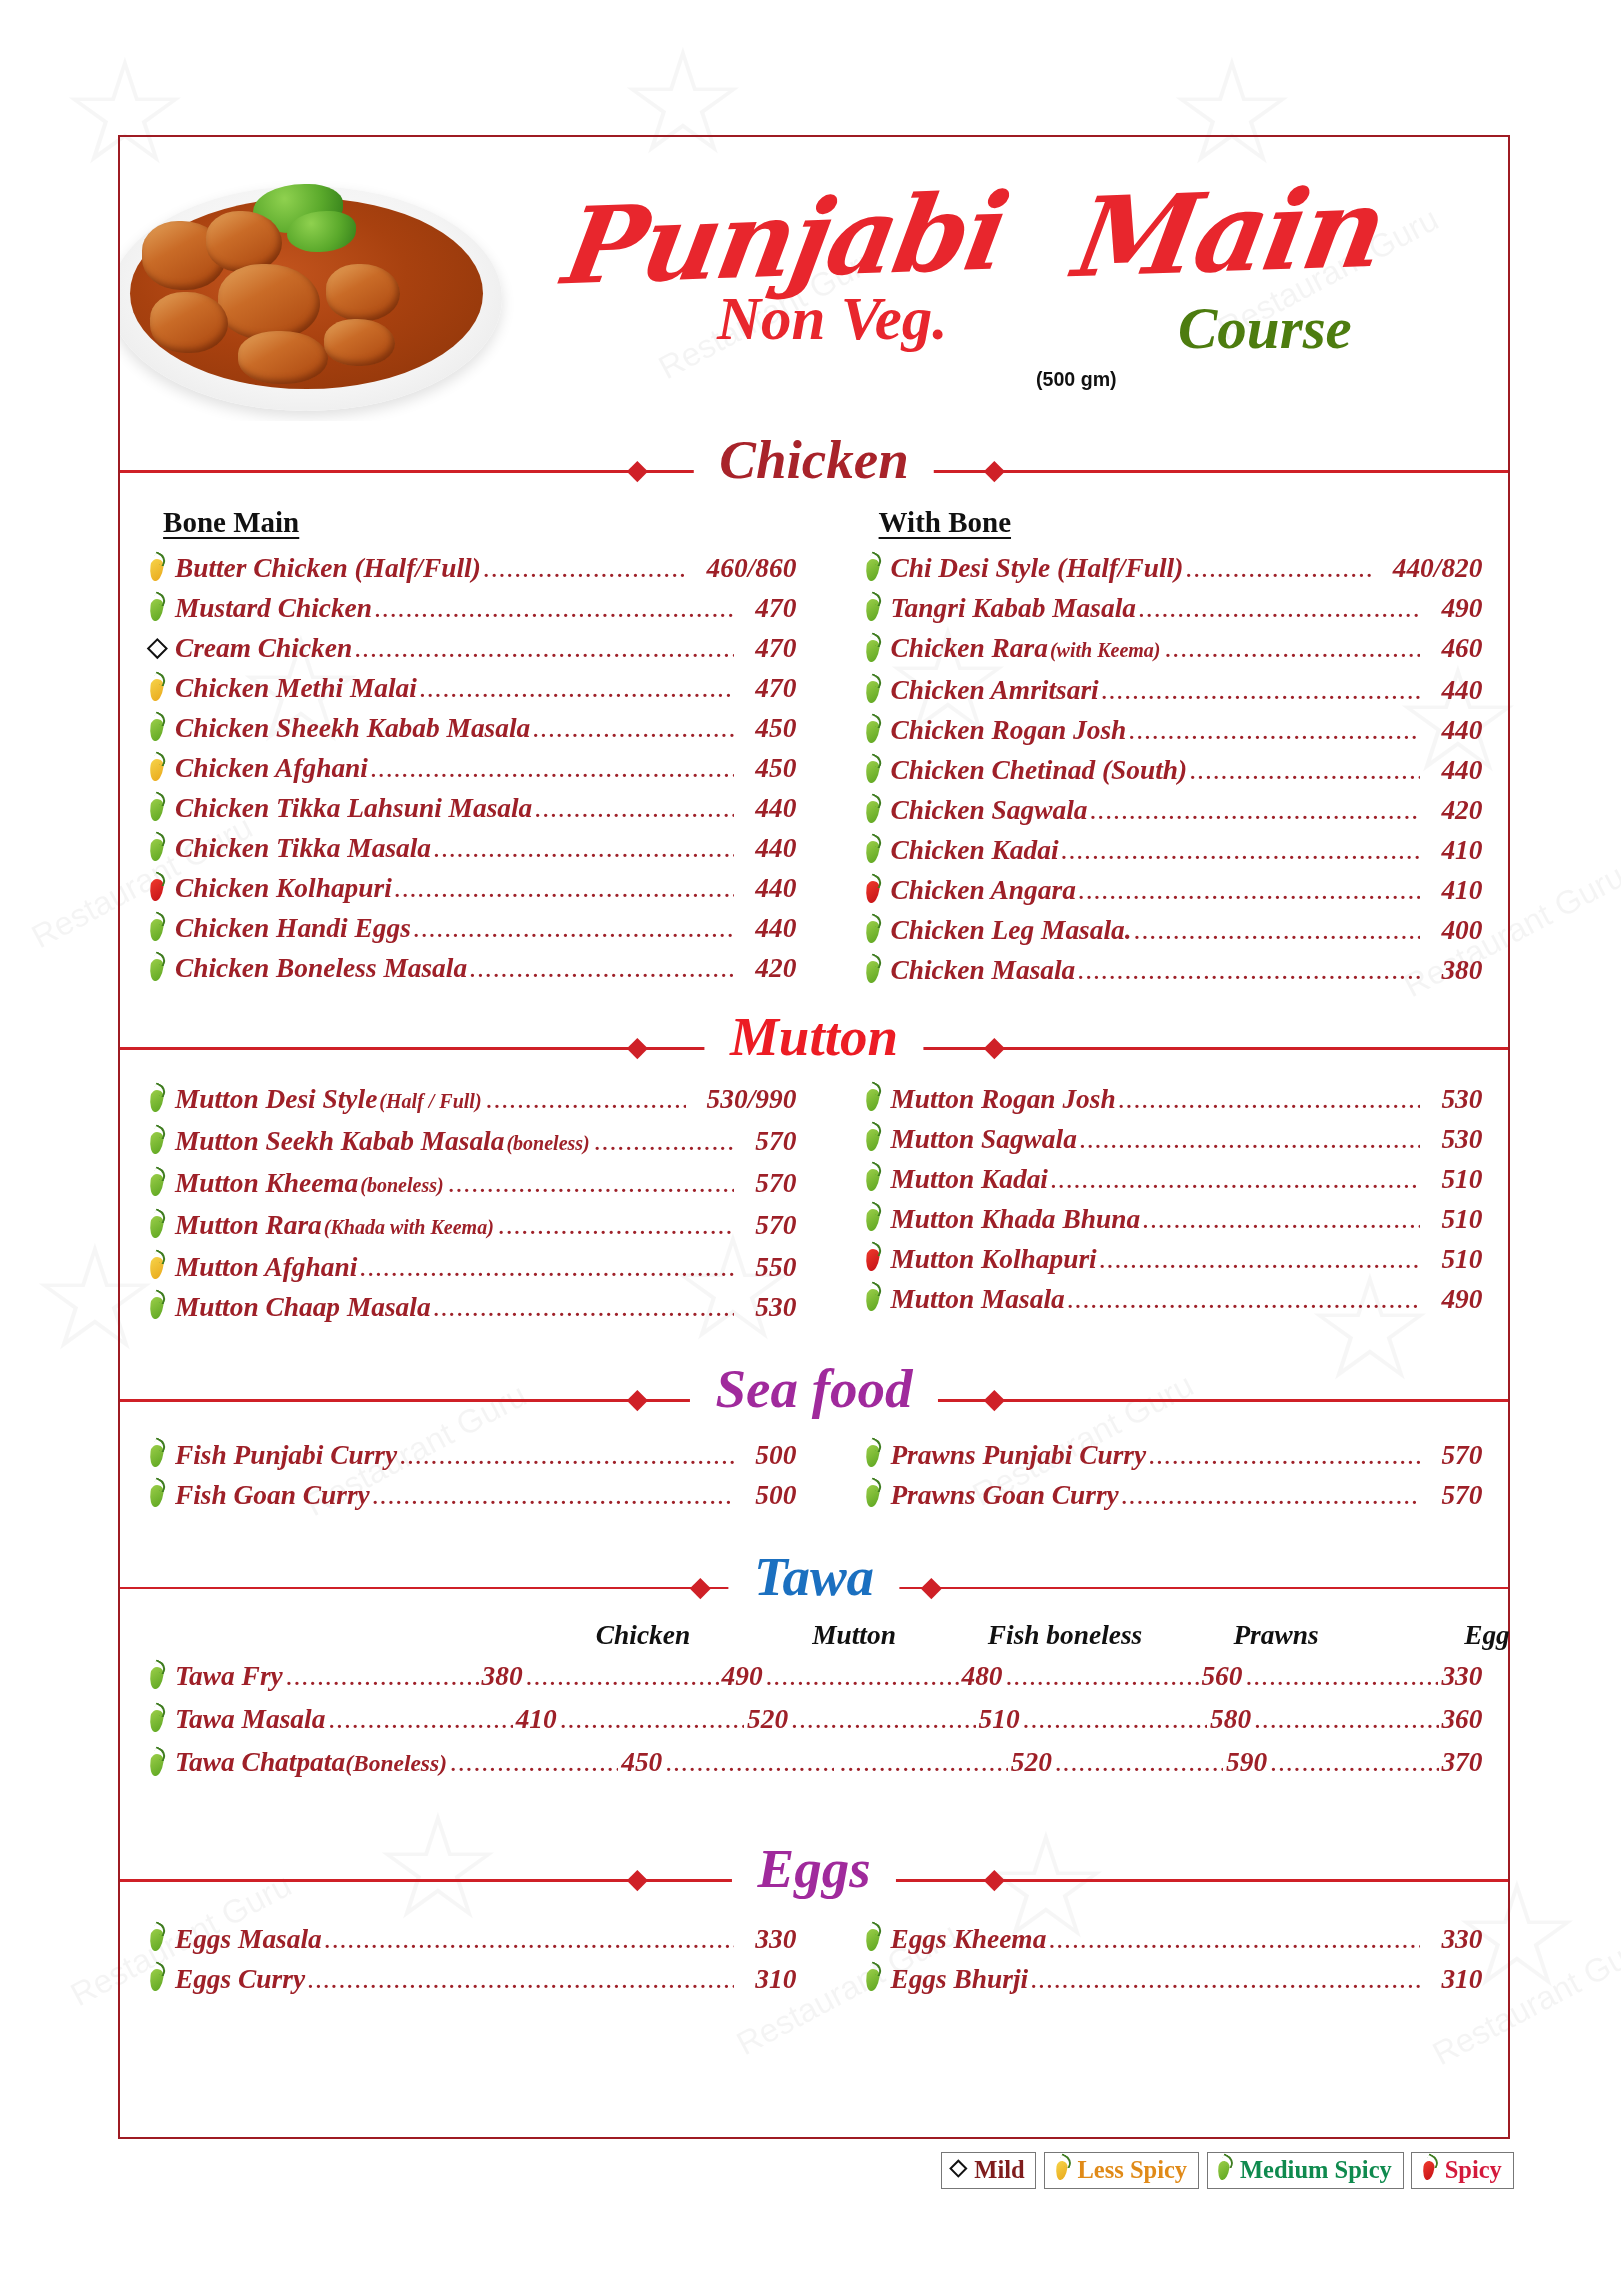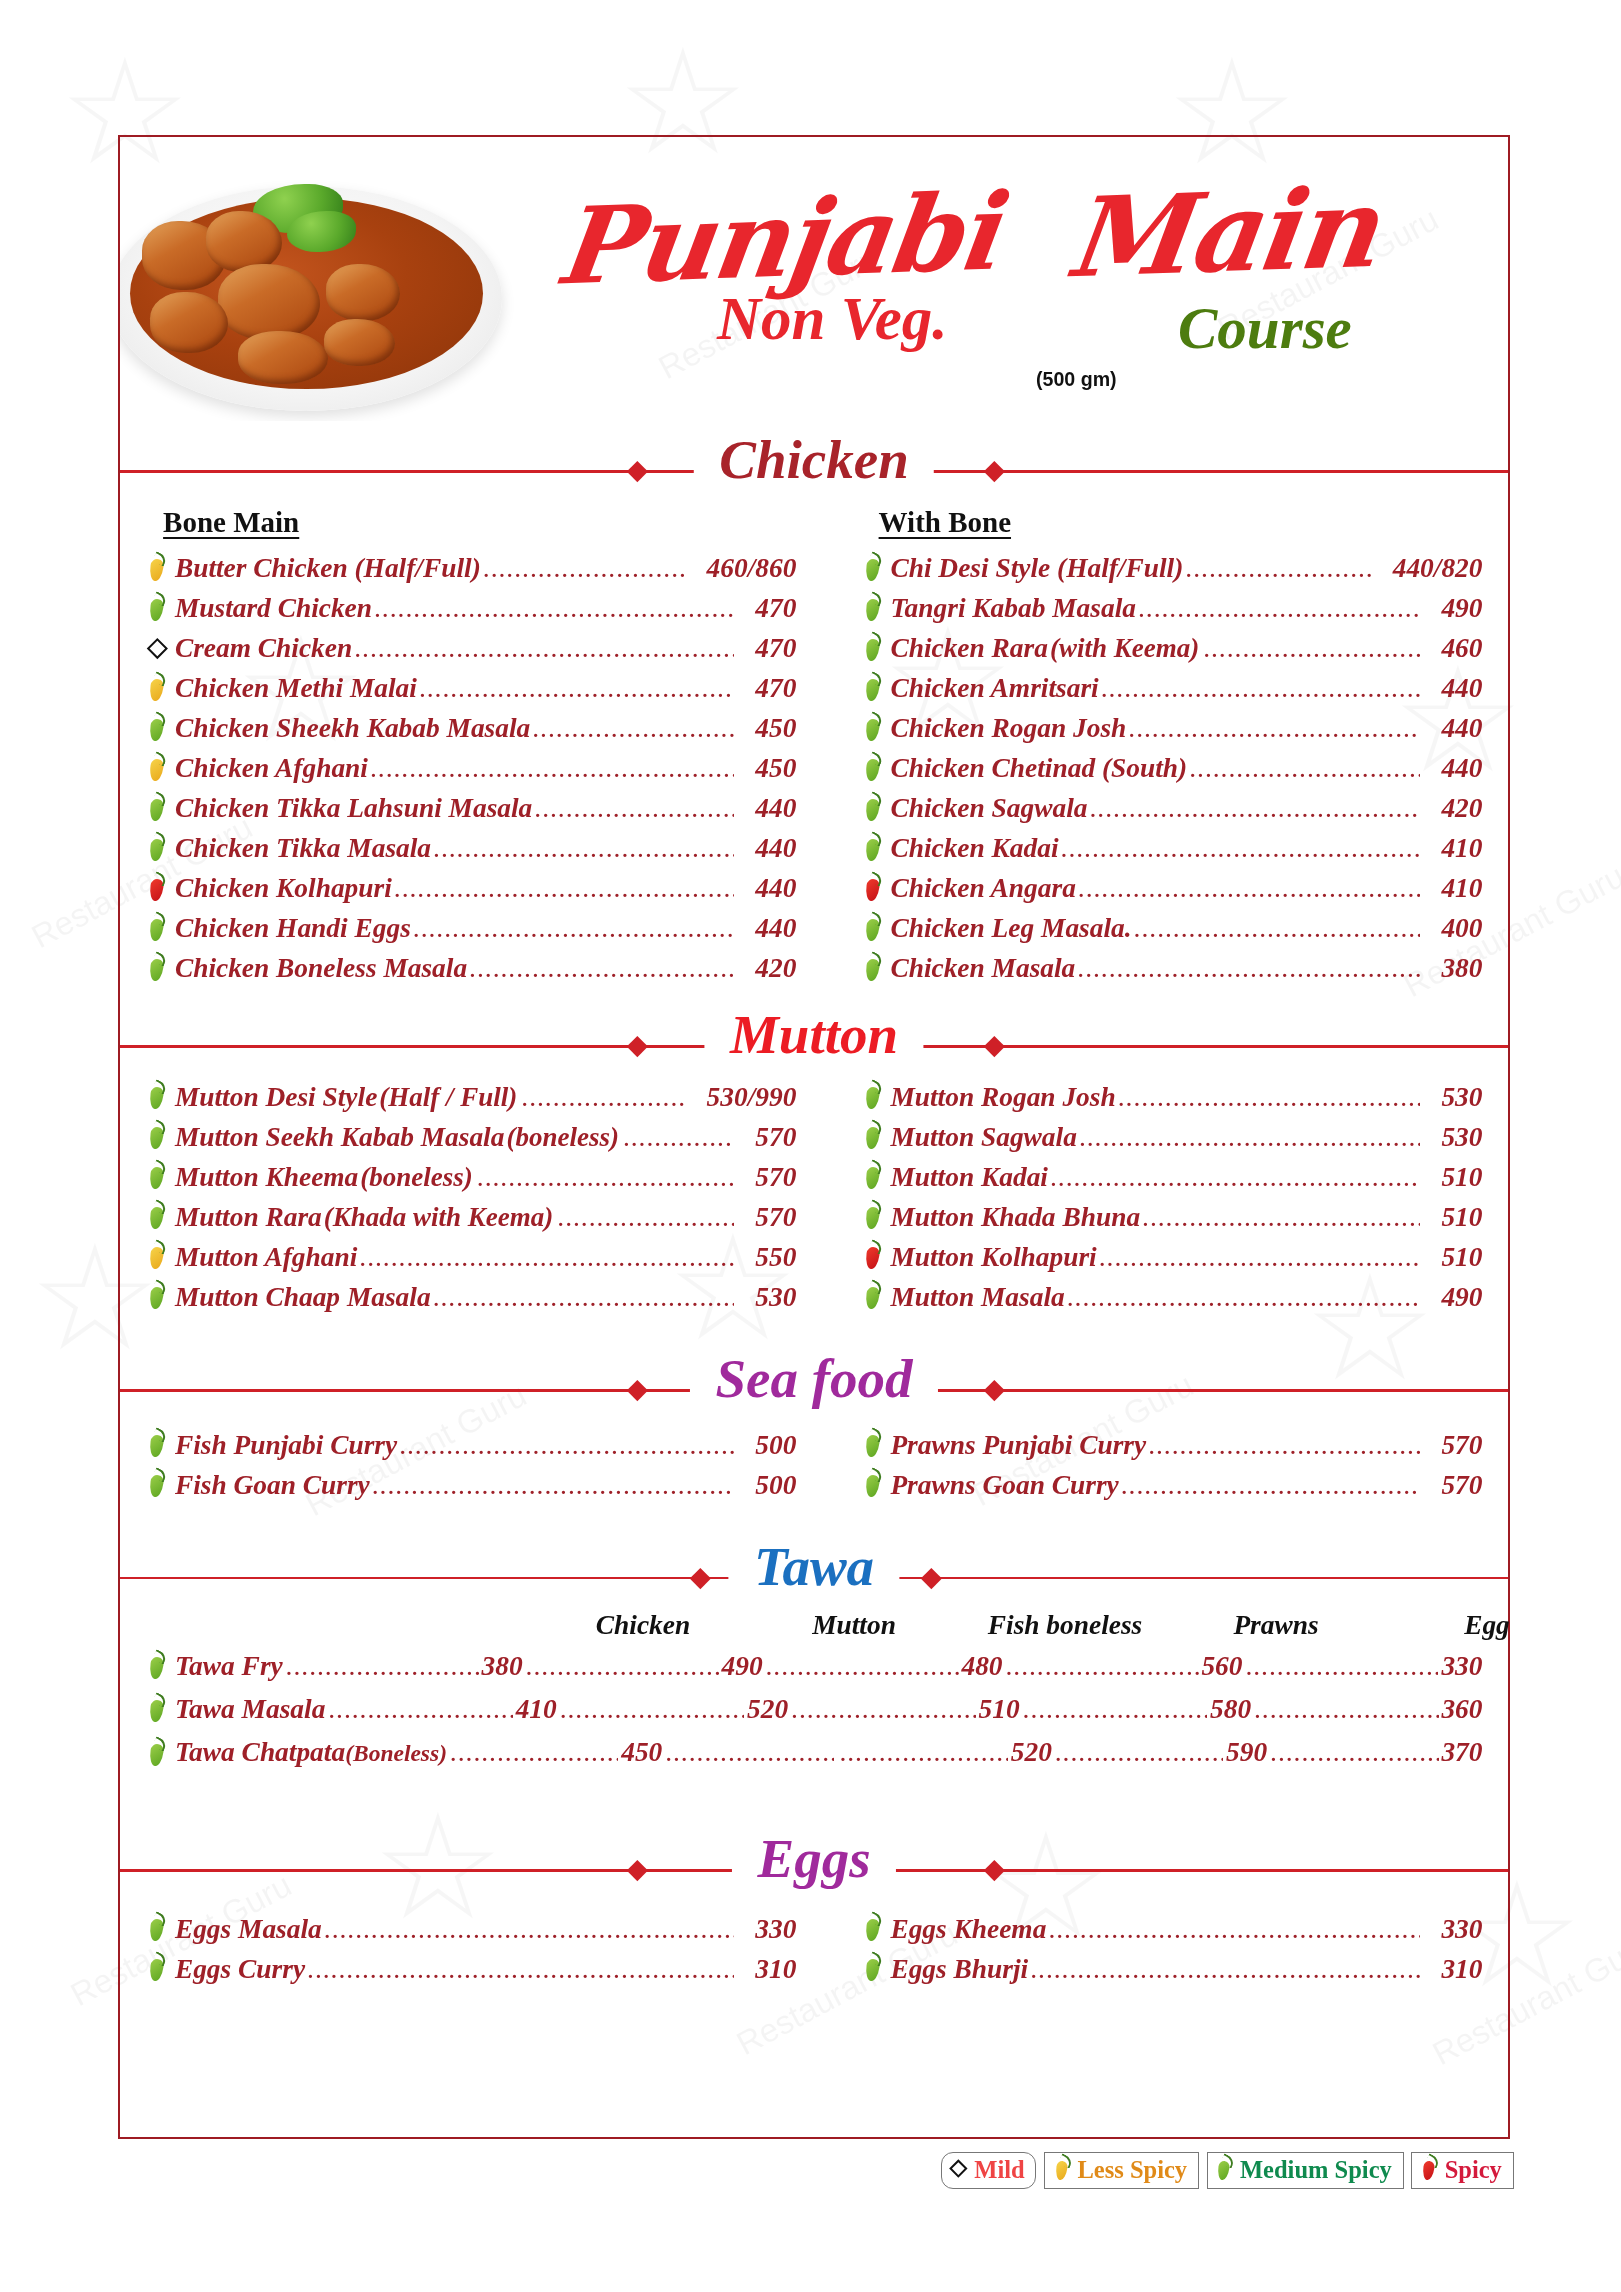--- a/index.html
+++ b/index.html
@@ -232,21 +232,21 @@
     font-family: "Liberation Serif", serif;
     font-style: italic;
     font-weight: bold;
     font-size: 27.4px;
     color: #9e2028;
     line-height: 40px;
     white-space: nowrap;
   }
   .item .nm { flex: 0 0 auto; }
   .item .sub {
-    font-size: 27px;
+    font-size: 20px;
     font-weight: bold;
     font-style: italic;
     padding: 0 2px;
   }
   .item .dots {
     flex: 1 1 auto;
     overflow: hidden;
     white-space: nowrap;
     letter-spacing: 1px;
     margin: 0 2px;
@@ -351,21 +351,21 @@
     align-items: center;
     gap: 4.9px;
     background: #fff;
     font-family: "Liberation Serif", serif;
     font-weight: bold;
     font-size: 24.5px;
   }
   .lg .mark { flex: 0 0 19.6px; width: 19.6px; height: 25.5px; margin-right: 0; }
   .lg .chilli { left: 2.9px; top: 3.9px; width: 10.8px; height: 18.6px; }
   .lg .diamond { left: 2px; top: 4.9px; width: 12.7px; height: 12.7px; border-width: 2px; }
-  .lg-mild   { color: #ef4444; border-radius: 12px; }
+  .lg-mild   { color: #7f1d1d; }
   .lg-less   { color: #e08a18; }
   .lg-medium { color: #0f8a4e; }
   .lg-spicy  { color: #d41a3c; }
 
   .spacer-sm { height: 17.6px; }
   .spacer-md { height: 33px; }
   .spacer-lg { height: 55px; }
 </style>
 </head>
 <body>

